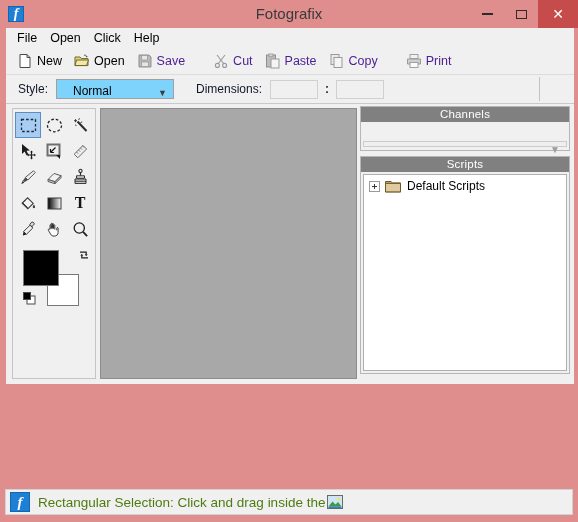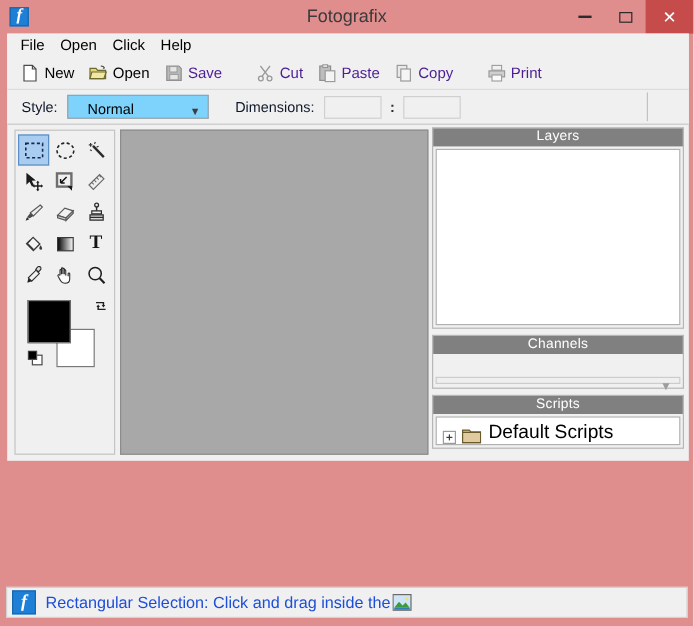--- a/index.html
+++ b/index.html
@@ -335,23 +335,23 @@
   #channels-select .chev {
     position: absolute;
     right: 6px;
     top: 2px;
     color: #9d9d9d;
     font-size: 10px;
   }
 
   .tree-item {
     display: flex;
-    align-items: flex-end;
+    align-items: center;
     padding: 4px 16px 0 5px;
-    font-size: 16px;
+    font-size: 12px;
     color: #000;
   }
   .expander {
     width: 11px;
     height: 11px;
     border: 1px solid #9b9b9b;
     background: #fff;
     box-sizing: border-box;
     position: relative;
     margin-right: 5px;
@@ -399,21 +399,21 @@
     color: #fff;
     font-family: "Liberation Serif", serif;
     font-style: italic;
     font-weight: bold;
     font-size: 15px;
     line-height: 20px;
   }
   #status-text {
     margin-left: 8px;
     font-size: 13.5px;
-    color: #1d4ed8;
+    color: #4d7c0f;
     white-space: nowrap;
     overflow: hidden;
   }
   #status-img-icon {
     width: 17px; height: 15px;
     margin-left: 2px;
     flex: none;
   }
 </style>
 </head>
@@ -709,24 +709,20 @@
               <rect x="0.5" y="0.5" width="7" height="7" fill="#000000" stroke="#4a4a4a" stroke-width="1"></rect>
             </svg>
           </span>
         </div>
       </div>
 
       <div id="canvas-area"></div>
 
       <div id="rightdock">
 
-        <div class="panel" id="layers-panel">
-          <div class="panel-head">Layers</div>
-          <div class="panel-body"></div>
-        </div>
 
         <div class="panel" id="channels-panel">
           <div class="panel-head">Channels</div>
           <div id="channels-select">
             <span class="chev">▼</span>
           </div>
         </div>
 
         <div class="panel" id="scripts-panel">
           <div class="panel-head">Scripts</div>

